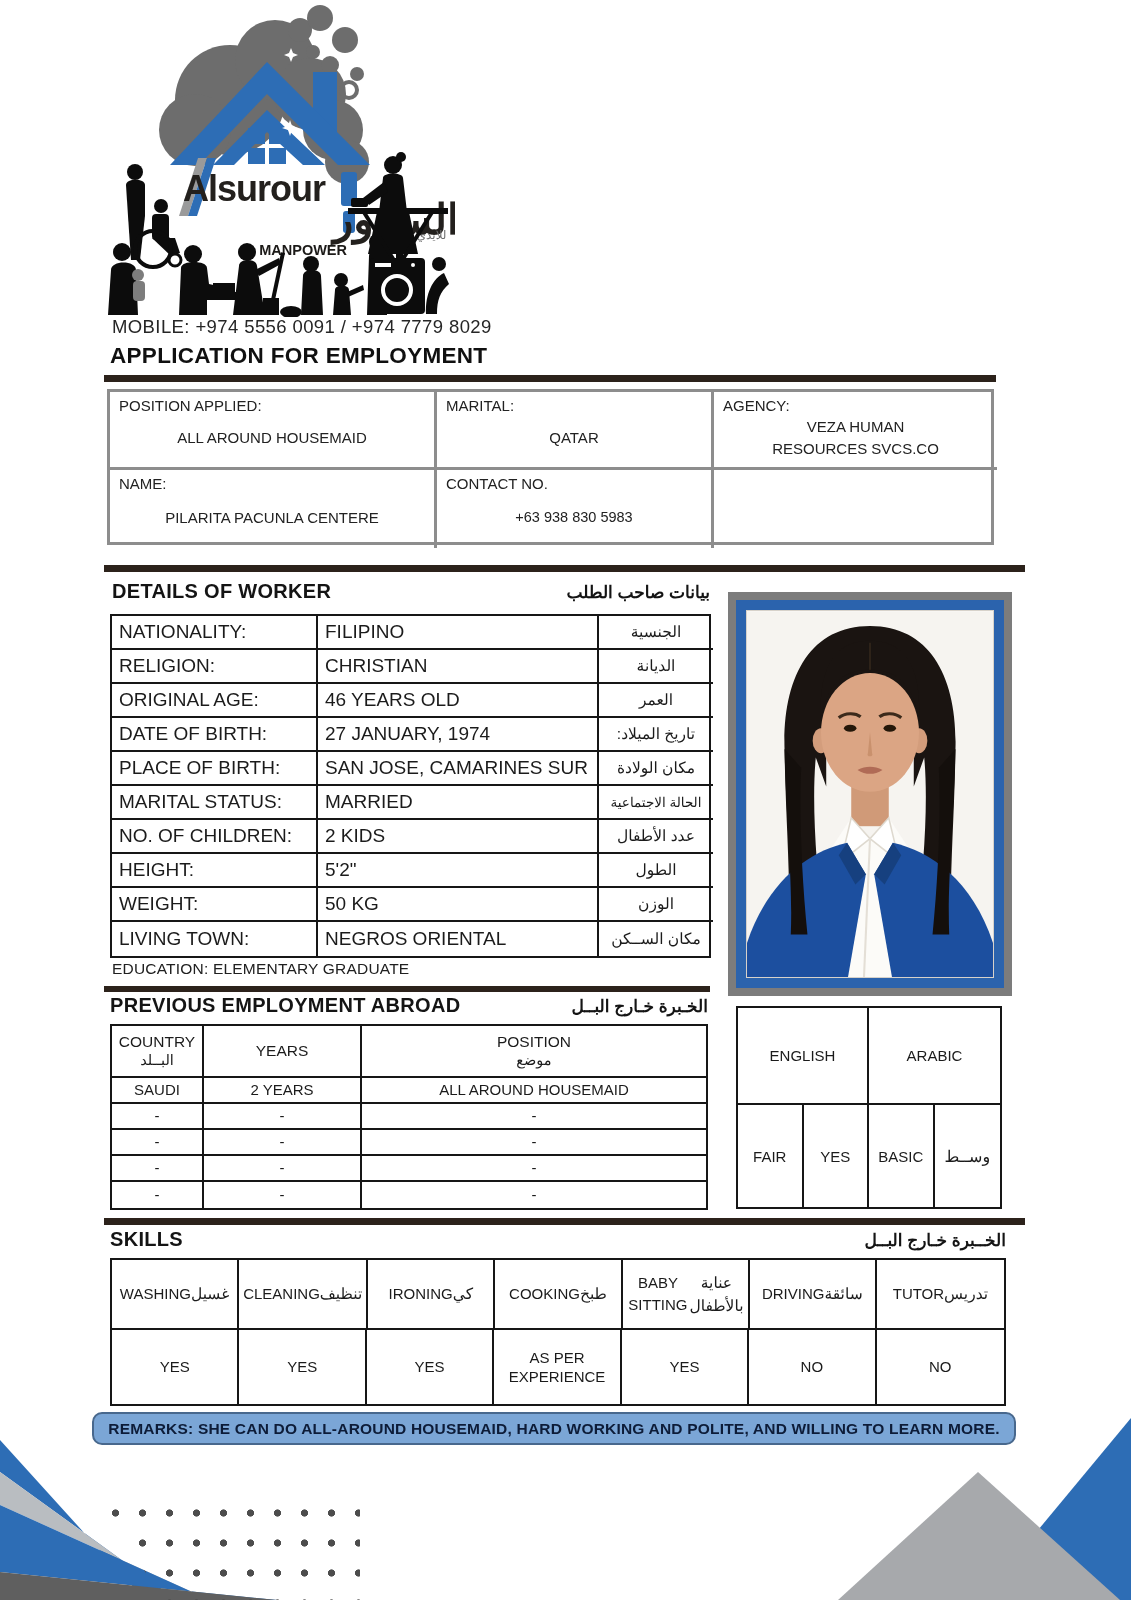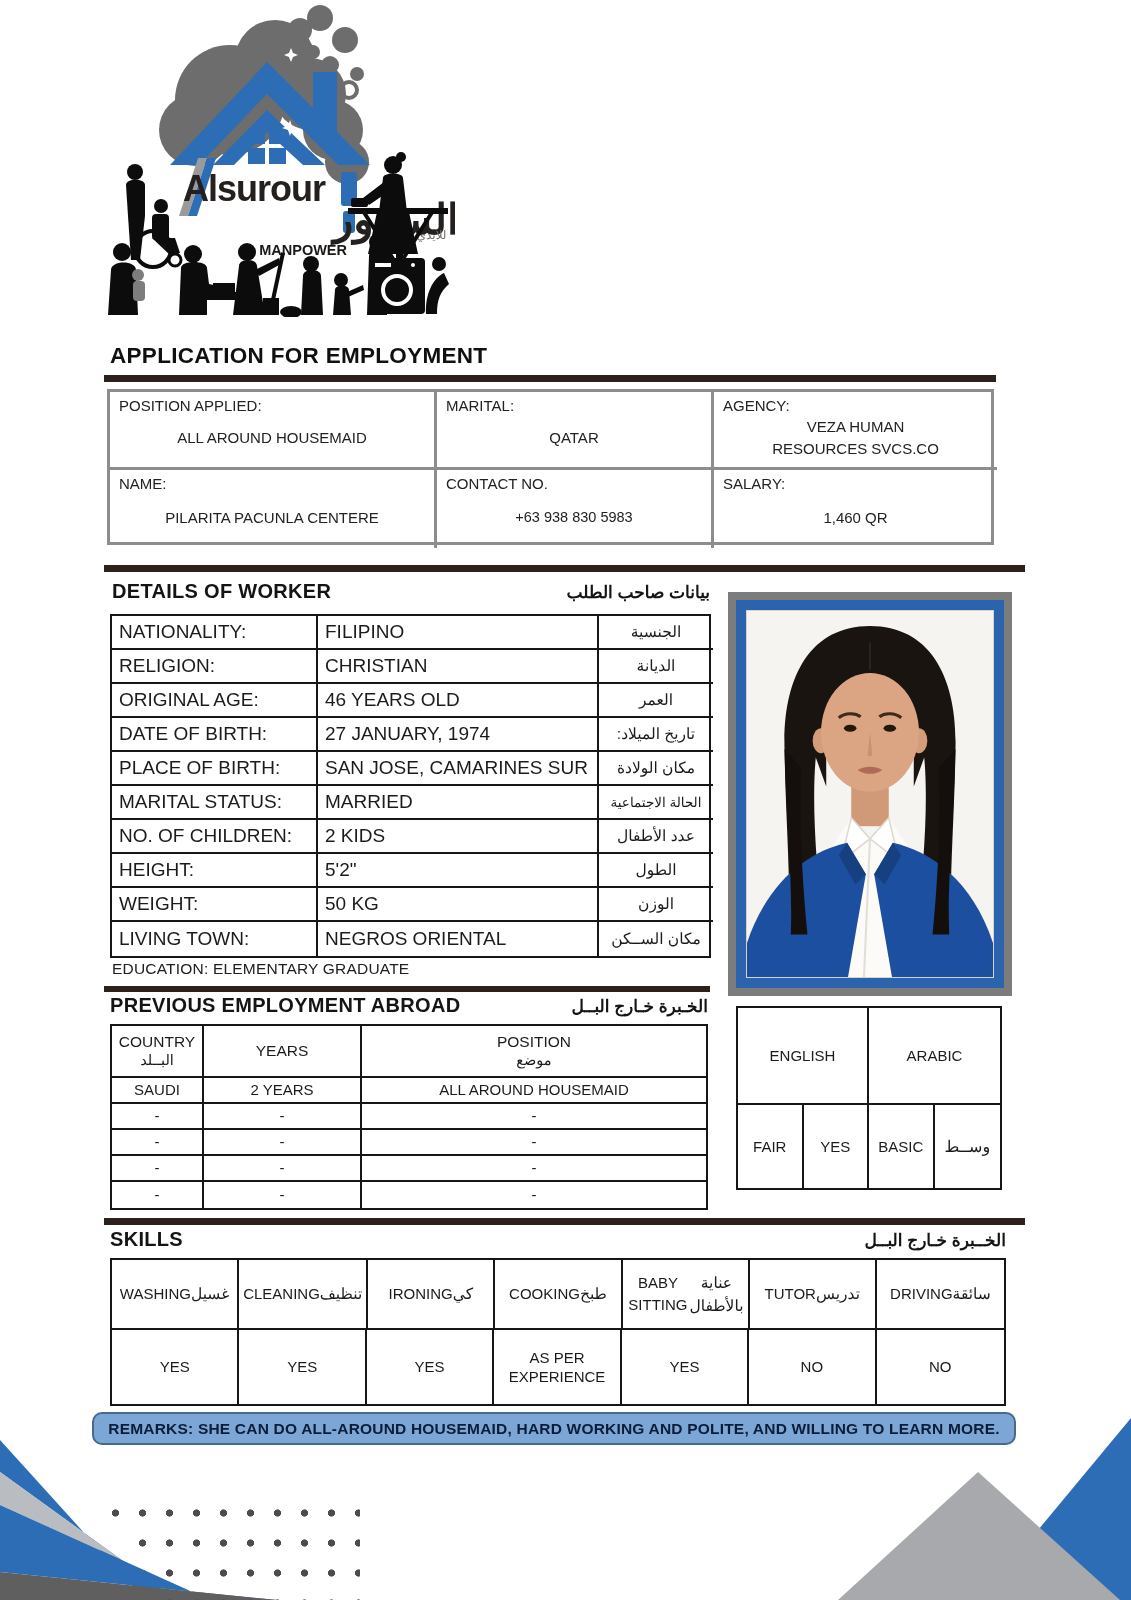--- a/index.html
+++ b/index.html
@@ -40,21 +40,21 @@
   .erow.hdr > div{height:52px;font-size:15.5px;}
   .erow.data > div{height:26px;}
   .erow .arline{font-size:14.5px;direction:rtl;}
   
   .ltable{position:absolute;left:736px;top:1006px;width:266px;border:2px solid #161616;box-sizing:border-box;background:#fff;}
   .lrow1{display:grid;grid-template-columns:1fr 1fr;}
   .lrow1 > div{height:95px;border-right:2px solid #161616;border-bottom:2px solid #161616;
       display:flex;align-items:center;justify-content:center;font-size:15px;}
   .lrow1 > div:last-child{border-right:none;}
   .lrow2{display:grid;grid-template-columns:1fr 1fr 1fr 1fr;}
-  .lrow2 > div{height:83px;border-right:2px solid #161616;display:flex;align-items:center;justify-content:center;font-size:15px;}
+  .lrow2 > div{height:102px;border-right:2px solid #161616;display:flex;align-items:center;justify-content:center;font-size:15px;}
   .lrow2 > div:last-child{border-right:none;direction:rtl;font-size:16px;}
   
   .stable{position:absolute;left:110px;top:1258px;width:896px;border:2px solid #161616;box-sizing:border-box;}
   .srow{display:grid;grid-template-columns:repeat(7,1fr);}
   .srow > div{border-right:2px solid #161616;border-bottom:2px solid #161616;
       display:flex;flex-direction:row;align-items:center;justify-content:center;
       text-align:center;font-size:15px;box-sizing:border-box;line-height:1.5;padding:0 4px;}
   .srow > div:last-child{border-right:none;}
   .srow.vals > div{border-bottom:none;height:74px;}
   .srow.hdr > div{height:70px;}
@@ -190,20 +190,21 @@
       <rect x="275" y="256" width="55" height="56" rx="4"></rect>
       <rect x="280" y="261" width="16" height="4" fill="#ffffff"></rect>
       <circle cx="318" cy="263" r="2" fill="#ffffff"></circle>
       <circle cx="302" cy="288" r="14" fill="none" stroke="#ffffff" stroke-width="4"></circle>
 
       <circle cx="344" cy="262" r="7"></circle>
       <path d="M331 312 C330 292 338 276 349 271 L354 282 C345 290 342 298 342 312 Z"></path>
     </g>
   </svg>
 
+  <div class="mobile">MOBILE: +974 5556 0091 / +974 7779 8029</div>
   <div class="title">APPLICATION FOR EMPLOYMENT</div>
   <div class="hr" style="left:104px;top:375px;width:892px;"></div>
 
   <div class="t1">
     <div class="cell c1">
       <span class="lbl">POSITION APPLIED:</span>
       <span class="val">ALL AROUND HOUSEMAID</span>
     </div>
     <div class="cell c2">
       <span class="lbl">MARITAL:</span>
@@ -213,24 +214,20 @@
       <span class="lbl">AGENCY:</span>
       <span class="val" style="padding:0 38px;">VEZA HUMAN RESOURCES SVCS.CO</span>
     </div>
     <div class="cell c1 r2">
       <span class="lbl">NAME:</span>
       <span class="val">PILARITA PACUNLA CENTERE</span>
     </div>
     <div class="cell c2 r2">
       <span class="lbl">CONTACT NO.</span>
       <span class="val" style="font-size:14.5px;">+63 938 830 5983</span>
-    </div>
-    <div class="cell c3 r2">
-      <span class="lbl">SALARY:</span>
-      <span class="val">1,460 QR</span>
     </div>
   </div>
 
   <div class="hr" style="left:104px;top:565px;width:921px;"></div>
 
   <div class="headrow" style="left:112px;top:580px;width:598px;">
     <span class="h-en">DETAILS OF WORKER</span>
     <span class="h-ar">بيانات صاحب الطلب</span>
   </div>
 
@@ -372,26 +369,26 @@
         </div>
       <div>
           <span>COOKING</span>
           <span class="ar">طبخ</span>
         </div>
       <div>
           <span>BABY SITTING</span>
           <span class="ar">عناية بالأطفال</span>
         </div>
       <div>
+          <span>DRIVING</span>
+          <span class="ar">سائقة</span>
+        </div>
+      <div>
           <span>TUTOR</span>
           <span class="ar">تدريس</span>
-        </div>
-      <div>
-          <span>DRIVING</span>
-          <span class="ar">سائقة</span>
         </div>
     </div>
     <div class="srow vals">
       <div>YES</div>
       <div>YES</div>
       <div>YES</div>
       <div style="line-height:1.3;padding:0 14px;">AS PER EXPERIENCE</div>
       <div>YES</div>
       <div>NO</div>
       <div>NO</div>

